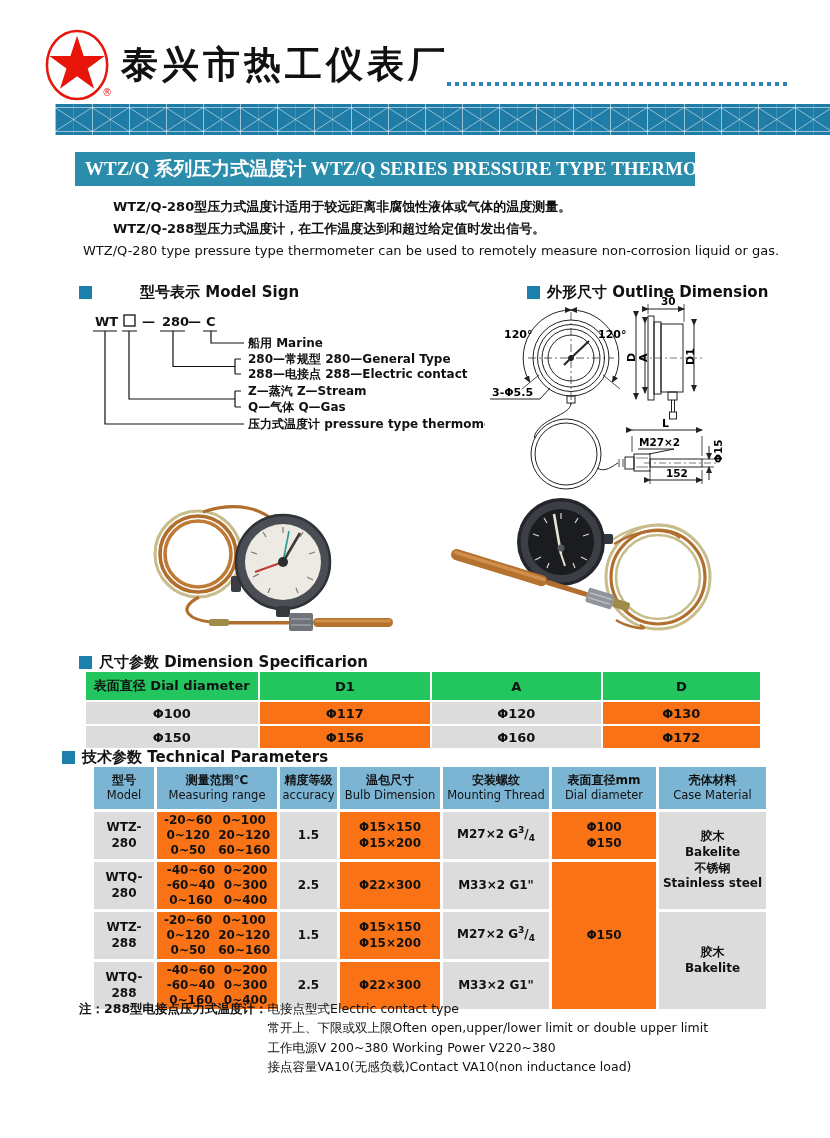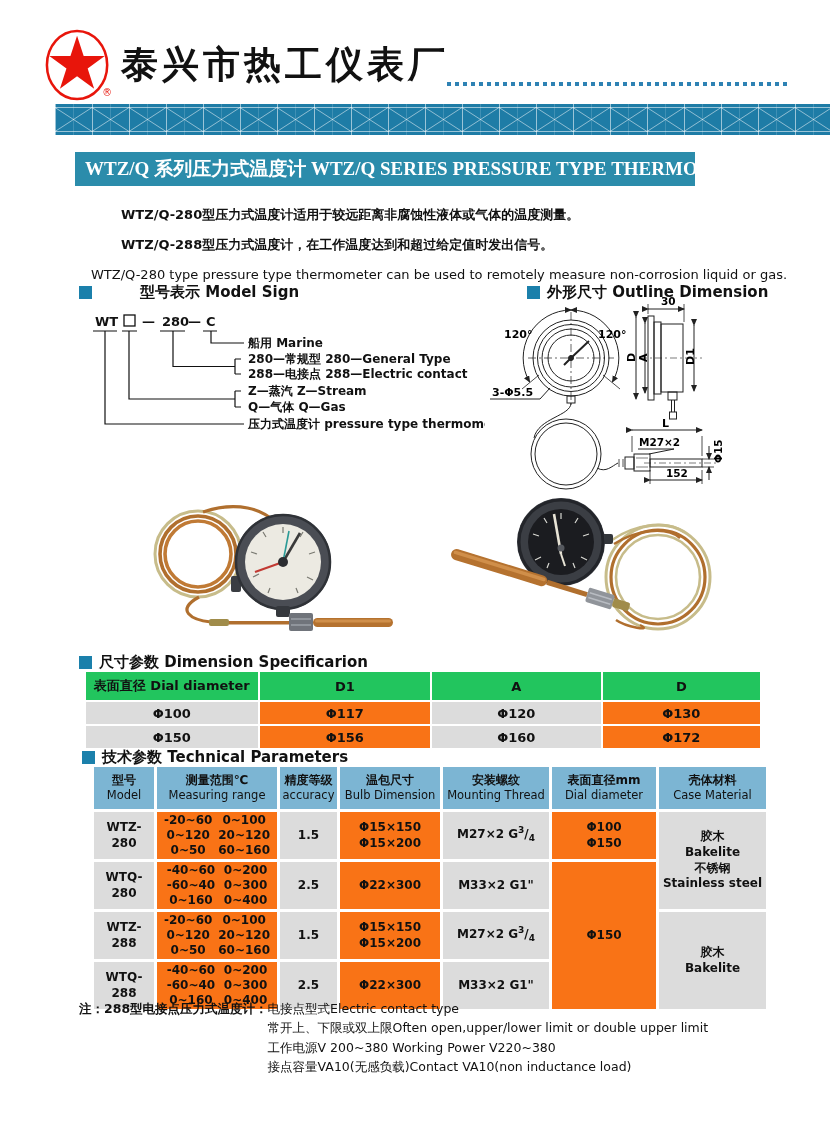--- a/index.html
+++ b/index.html
@@ -14,21 +14,21 @@
   .dotted-line{left:447px;top:82px;width:343px;height:4px;
       background:repeating-linear-gradient(90deg,#2e82b4 0 4px,transparent 4px 8px);}
 
   
   .title-bar{left:75px;top:152px;width:620px;height:34px;background:#2b8cab;color:#fff;
       display:flex;align-items:center;padding-left:10px;box-sizing:border-box;
       font-family:"Liberation Serif",serif;font-weight:bold;font-size:19px;white-space:nowrap;}
 
   
   .intro{left:79px;top:194px;width:732px;font-size:13px;line-height:1.4;}
-  .intro p{margin:12px;}
+  .intro p{margin:4px;}
   .intro p.cn{font-weight:bold;text-indent:30px;}
 
   
   .sec-head{display:flex;align-items:center;gap:7px;font-size:15px;font-weight:bold;white-space:nowrap;}
   .sec-square{width:13px;height:13px;background:#1b80ab;flex:0 0 auto;}
 
   
   table.doc{border-collapse:separate;table-layout:fixed;}
   table.doc td,table.doc th{overflow:hidden;}
   .dim{border-spacing:2px;width:678px;left:84px;top:670px;}
@@ -275,21 +275,21 @@
     </tr>
     <tr>
       <td class="gray">Φ150</td>
       <td class="blue">Φ156</td>
       <td class="gray">Φ160</td>
       <td class="blue">Φ172</td>
     </tr>
   </tbody>
     </table>
 
-  <div class="abs sec-head" style="left:82px;top:748px;">
+  <div class="abs sec-head" style="left:62px;top:748px;">
     <span class="sec-square"></span>
     <span>技术参数 Technical Parameters</span>
   </div>
   <table class="abs doc tech">
     <colgroup>
       <col style="width:60px">
         <col style="width:120px">
         <col style="width:57px">
         <col style="width:100px">
       <col style="width:106px">

